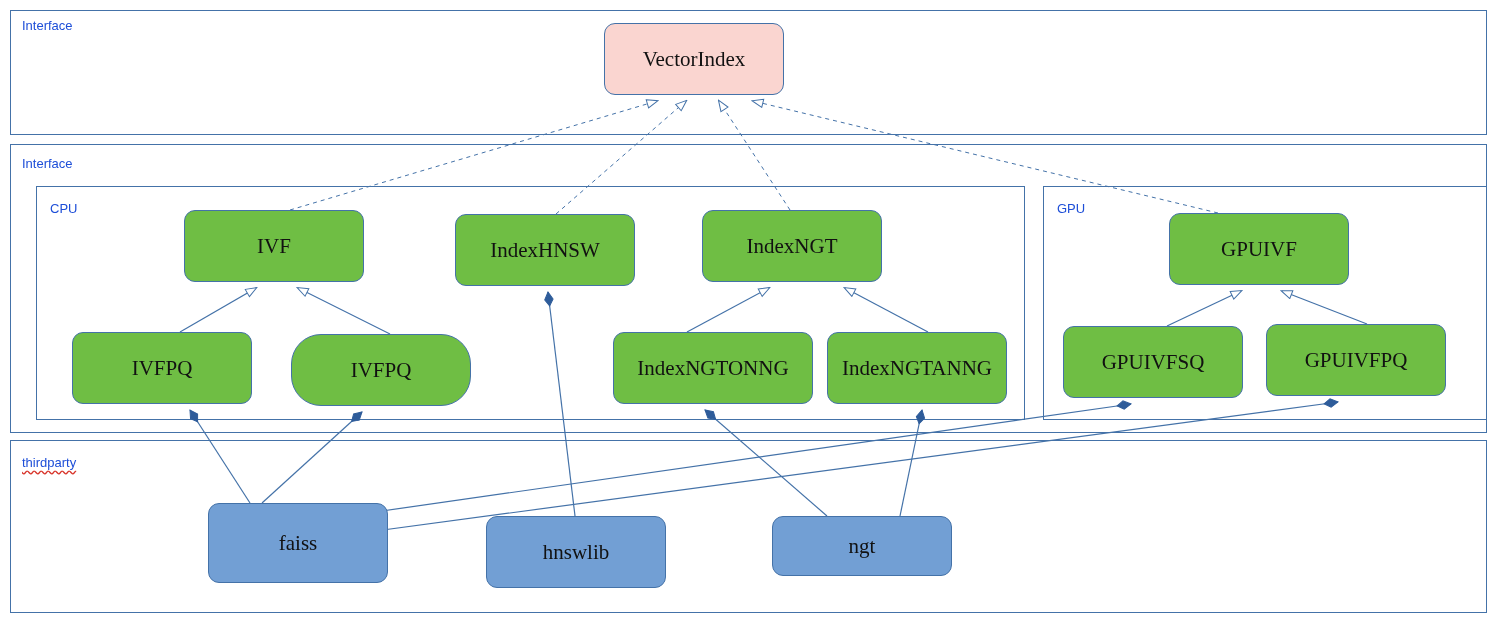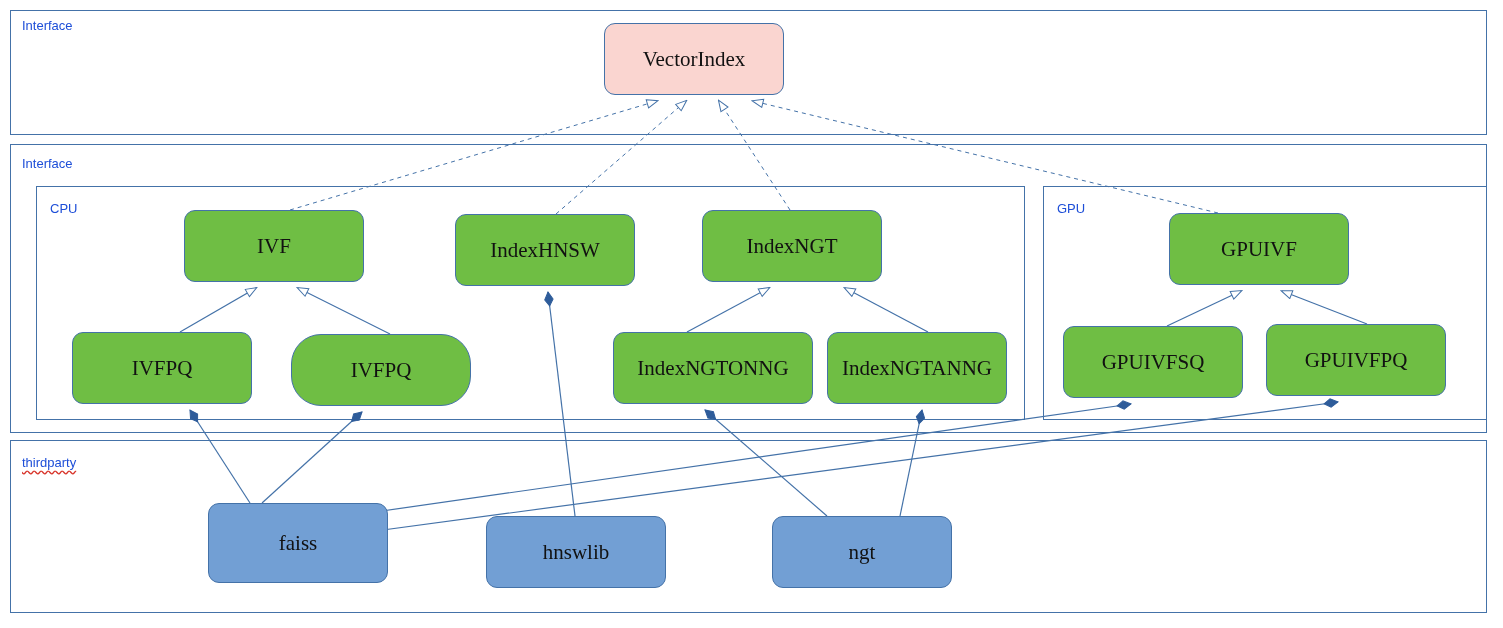--- a/index.html
+++ b/index.html
@@ -97,18 +97,18 @@
       </div>
       <div class="node green" style="left: 1266px; top: 324px; width: 180px; height: 72px;">
         <span>GPUIVFPQ</span>
       </div>
       <div class="node blue" style="left: 188px; top: 503px; width: 180px; height: 80px; margin-left: 20px;">
         <span>faiss</span>
       </div>
       <div class="node blue" style="left: 486px; top: 516px; width: 180px; height: 72px;">
         <span>hnswlib</span>
       </div>
-      <div class="node blue" style="left: 772px; top: 516px; width: 180px; height: 72px;">
+      <div class="node blue" style="left: 772px; top: 516px; width: 180px; height: 60px;">
         <span>ngt</span>
       </div>
     </div>
 
 </div>
 
 </body></html>

